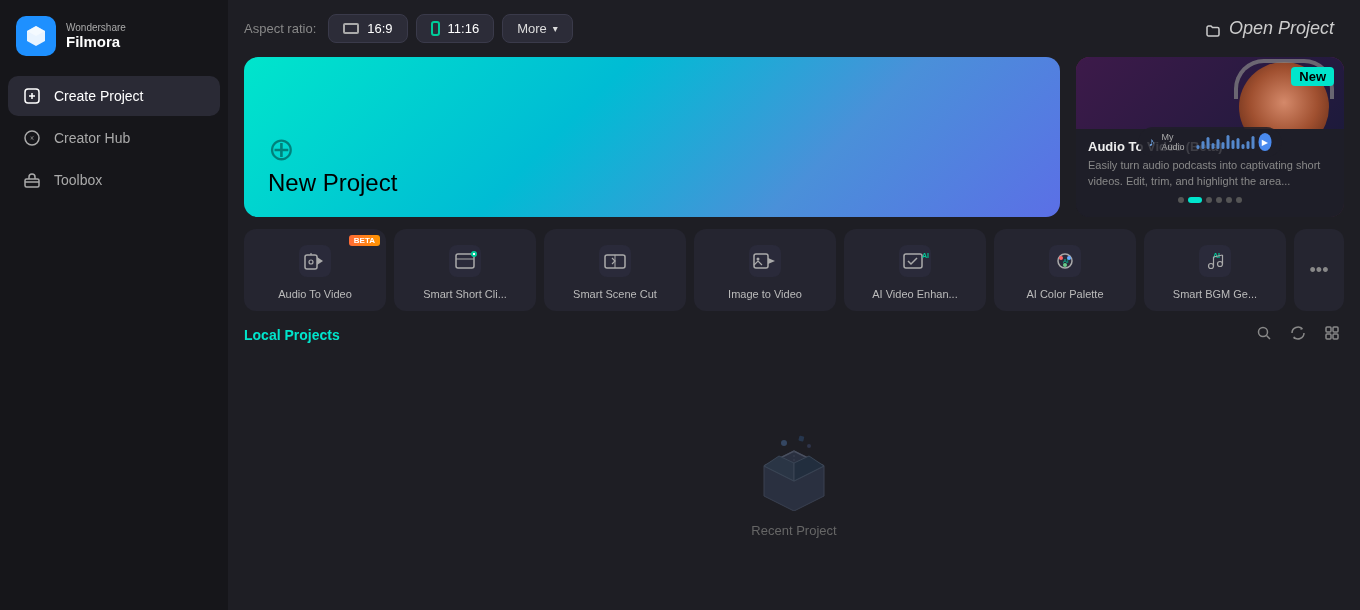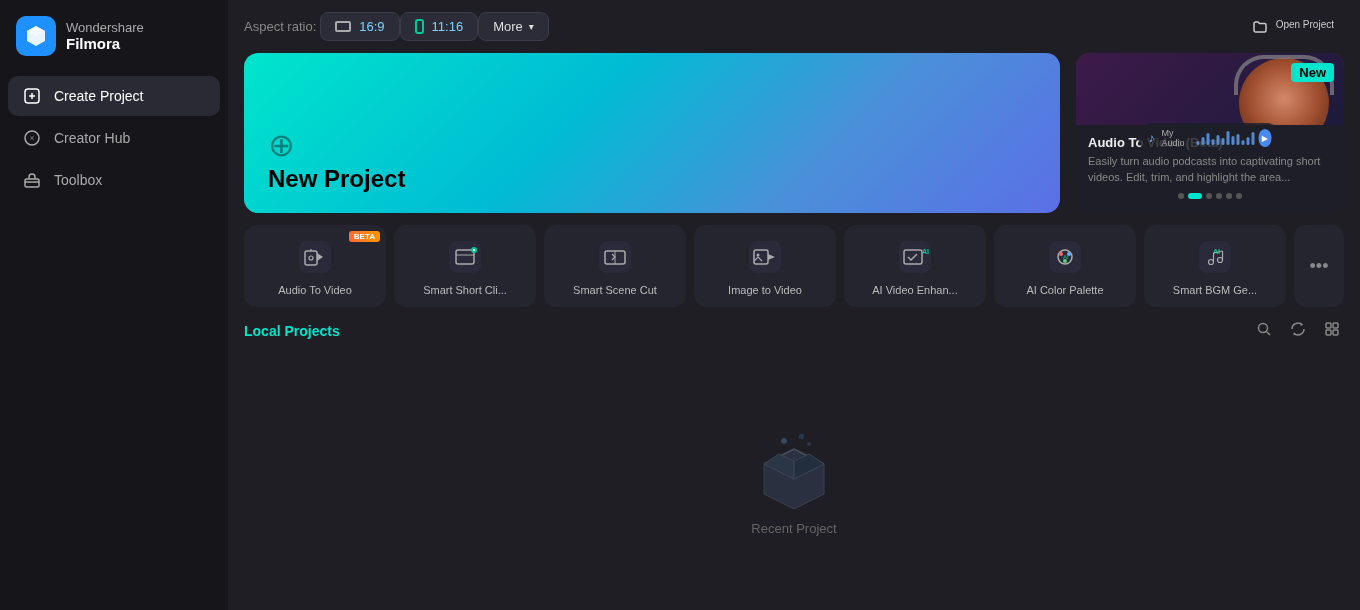--- a/index.html
+++ b/index.html
@@ -40,21 +40,21 @@
       align-items: center;
       justify-content: center;
     }
     .logo-icon svg { width: 24px; height: 24px; }
 
     .logo-text {
       display: flex;
       flex-direction: column;
     }
     .logo-text .brand {
-      font-size: 13px;
+      font-size: 10px;
       color: #aaa;
       font-weight: 400;
     }
     .logo-text .product {
       font-size: 15px;
       color: #fff;
       font-weight: 600;
     }
 
     .sidebar-nav {
@@ -108,67 +108,68 @@
       flex-direction: column;
       background: #1e1e24;
       overflow: hidden;
     }
 
     
     .topbar {
       display: flex;
       align-items: center;
       padding: 12px 16px;
-      gap: 0;
+      gap: 8px;
     }
 
     .aspect-label {
       font-size: 13px;
       color: #888;
       margin-right: 4px;
     }
 
     .aspect-btn {
       display: flex;
       align-items: center;
       gap: 6px;
       background: #2c2c38;
       border: 1px solid #3a3a4a;
       border-radius: 8px;
       padding: 6px 14px;
       cursor: pointer;
       font-size: 13px;
-      color: #7dd3fc;
+      color: #ffffff;
     }
 
     .more-btn {
       display: flex;
       align-items: center;
       gap: 6px;
       background: #2c2c38;
       border: 1px solid #3a3a4a;
       border-radius: 8px;
       padding: 6px 14px;
       cursor: pointer;
       font-size: 13px;
       color: #ddd;
     }
 
     .open-project-btn {
       display: flex;
-      align-items: flex-start;
+      align-items: flex-end;
       gap: 8px;
       margin-left: auto;
       background: transparent;
       border: none;
       color: #ccc;
-      font-size: 10px;
+      font-size: 18px;
       cursor: pointer;
       padding: 6px 10px;
       border-radius: 8px;
+      font-style: italic;
     }
 
     
     .content {
       display: flex;
       flex-direction: column;
       flex: 1;
       padding: 0 16px 16px 16px;
       gap: 12px;
       overflow: hidden;
@@ -194,21 +195,21 @@
       overflow: hidden;
     }
     .new-project-card .plus-icon {
       font-size: 32px;
       color: rgba(0,0,0,0.4);
       margin-bottom: 4px;
       line-height: 1;
     }
     .new-project-card .card-title {
       font-size: 24px;
-      font-weight: 700;
+      font-weight: 400;
       color: #000;
     }
 
     
     .feature-card {
       width: 268px;
       height: 160px;
       background: #252530;
       border-radius: 14px;
       overflow: hidden;

